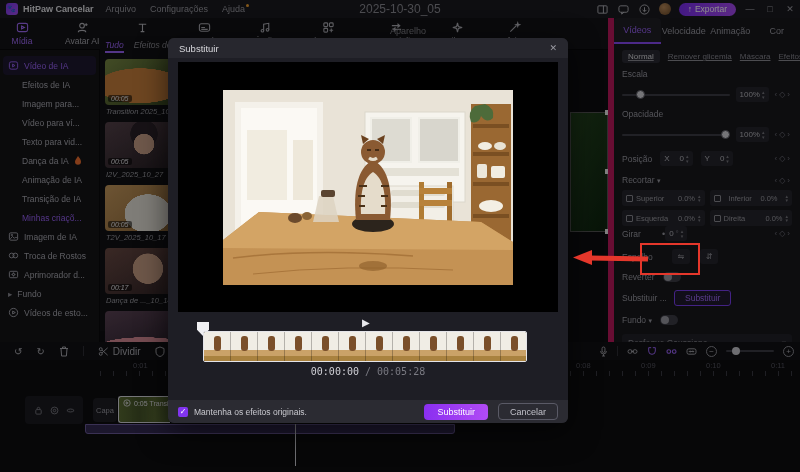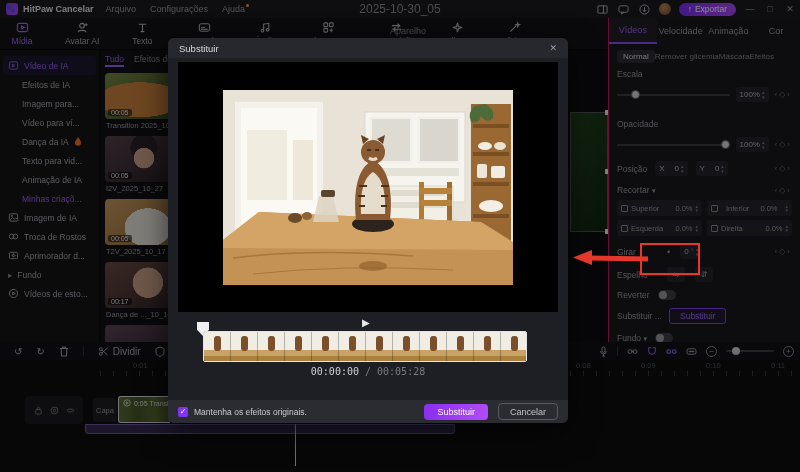--- a/index.html
+++ b/index.html
@@ -30,43 +30,43 @@
 
   
   #sidebar { left:0; top:50px; width:100px; height:295px; background:#141417; border-right:1px solid #0a0a0c; padding-top:6px; }
   .sb-item { display:flex; align-items:center; gap:5px; height:19px; padding-left:8px; color:#a9a9b1; font-size:8.5px; white-space:nowrap; overflow:hidden; }
   .sb-item.sub { padding-left:22px; }
   .sb-item.sel { color:#9a63f7; background:#1e1930; border-radius:4px; margin:0 3px; padding-left:5px; }
   .sb-item.active-sub { color:#9a63f7; }
   .sb-item svg { flex:none; }
 
   
-  #media { left:100px; top:50px; width:90px; height:295px; background:#111114; padding:4px 5px 0 5px; }
+  #media { left:100px; top:36px; width:90px; height:295px; background:#111114; padding:4px 5px 0 5px;font-style:italic; }
   .media-tabs { display:flex; gap:10px; font-size:8.5px; color:#8a8a92; margin-bottom:6px; }
   .media-tab.sel { color:#9a63f7; border-bottom:2px solid #9a63f7; padding-bottom:1px; }
   .thumb { position:relative; width:78px; height:46px; border-radius:4px; margin-bottom:2px; overflow:hidden; }
   .dur { position:absolute; left:3px; bottom:3px; background:rgba(0,0,0,.55); color:#e2e2e6; font-size:7px; padding:0 3px; border-radius:2px; }
   .thumb-name { font-size:7.5px; color:#9a9aa2; margin:0 0 6px 1px; white-space:nowrap; overflow:hidden; }
   .t1 { background:radial-gradient(ellipse 55% 38% at 45% 58%,#c8803c 0 99%,transparent 100%),linear-gradient(140deg,#7a8a45,#4c5c2c 60%,#394722); }
   .t2 { background:radial-gradient(circle at 50% 48%,#caa189 0 22%,transparent 23%),radial-gradient(circle at 50% 26%,#2a2228 0 26%,transparent 27%),linear-gradient(150deg,#55424a,#241d22); }
   .t3 { background:radial-gradient(ellipse 30% 42% at 55% 62%,#e8e3da 0 99%,transparent 100%),linear-gradient(140deg,#c79a5e,#8a6436); }
   .t4 { background:radial-gradient(circle at 55% 45%,#c99e85 0 30%,transparent 31%),linear-gradient(150deg,#6a4a44,#2f2326); }
   .t5 { background:radial-gradient(ellipse 55% 18% at 50% 75%,#d88a96 0 99%,transparent 100%),linear-gradient(160deg,#5c4456,#3a2c3a 60%,#241b24); }
 
   
   #aparelho { left:390px; top:26px; color:#8a8a92; font-size:9px; }
   #green-sliver { left:570px; top:112px; width:38px; height:120px; background:linear-gradient(120deg,#23421e,#0e2410); border:1px solid #555; }
   .handle-sq { position:absolute; width:5px; height:5px; background:#e8e8e8; }
 
   
-  #inspector { left:608px; top:18px; width:192px; height:324px; background:#18181d; border-left:1px solid #be185d; }
+  #inspector { left:608px; top:18px; width:192px; height:324px; background:#18181d; border-left:6px solid #be185d; }
   .insp-tabs { display:flex; gap:0; height:26px; align-items:center; }
   .insp-tab { flex:1; text-align:center; color:#9a9aa2; font-size:9px; height:100%; display:flex; align-items:center; justify-content:center; }
   .insp-tab.sel { color:#9a63f7; background:#1f1f26; border-bottom:2px solid #8a4bf7; border-radius:4px 4px 0 0; }
-  .subtabs { display:flex; align-items:center; padding:6px 6px 4px 8px; font-size:8px; color:#8a8a92; white-space:nowrap; }
+  .subtabs { display:flex; align-items:center; gap:8px; padding:6px 6px 4px 8px; font-size:8px; color:#8a8a92; white-space:nowrap;text-decoration:underline; }
   .subtab.sel { background:#2b2b33; color:#d8d8de; padding:2px 6px; border-radius:3px; }
   .row { position:relative; padding:0 8px; }
   .lbl { color:#9a9aa2; font-size:8.5px; }
   .slider { position:relative; height:2px; background:#3c3c45; border-radius:2px; }
   .slider .knob { position:absolute; top:-4px; width:9px; height:9px; border-radius:50%; background:#d5d5da; border:1.5px solid #55555e; }
   .valbox { display:inline-flex; align-items:center; gap:2px; background:#26262d; border-radius:3px; height:15px; padding:0 4px; font-size:8px; color:#b6b6bd; }
   .arrows { display:flex; flex-direction:column; font-size:5px; line-height:4.5px; color:#77777f; }
   .kf { position:absolute; right:6px; top:0; color:#6e6e77; font-size:8px; letter-spacing:2px; }
   .cropfield { display:inline-flex; align-items:center; gap:3px; background:#26262d; border-radius:3px; height:16px; padding:0 4px; font-size:7.5px; color:#9a9aa2; }
   .sq-ic { width:7px; height:7px; border:1px solid #8a8a92; border-radius:1px; }
@@ -238,28 +238,29 @@
     <div class="sb-item sel">
         <svg width="11" height="11" viewBox="0 0 12 12" fill="none" stroke="#9a63f7">
           <rect x="1.5" y="2" width="9" height="8" rx="2"></rect>
           <path d="M5 4.5 L7.5 6 L5 7.5 Z"></path>
         </svg>
         <span>Vídeo de IA</span>
       </div>
     <div class="sb-item sub">Efeitos de IA</div>
     <div class="sb-item sub">Imagem para...</div>
     <div class="sb-item sub">Vídeo para ví...</div>
+    <div class="sb-item sub">Texto para vid...</div>
     <div class="sb-item sub">
         <span>Dança da IA</span>
         <svg width="8" height="9" viewBox="0 0 8 9">
           <path d="M4 0 C5.5 2 7 3.5 7 5.8 A3 3 0 0 1 1 5.8 C1 4.2 2.5 2.5 4 0 Z" fill="#f07030"></path>
         </svg>
       </div>
-    <div class="sb-item sub">Texto para vid...</div>
     <div class="sb-item sub">Animação de IA</div>
+    <div class="sb-item sub">Transição de IA</div>
     <div class="sb-item sub active-sub">Minhas criaçõ...</div>
     <div class="sb-item">
         <svg width="11" height="11" viewBox="0 0 12 12" fill="none" stroke="#a9a9b1">
           <rect x="1.5" y="2" width="9" height="8" rx="1.5"></rect>
           <path d="M2.5 8.5 L5 6 L7 8 L8.5 6.5 L10 8"></path>
           <circle cx="4.2" cy="4.3" r=".8"></circle>
         </svg>
         <span>Imagem de IA</span>
       </div>
     <div class="sb-item">
@@ -345,21 +346,21 @@
       <span class="valbox">
           <span>100%</span>
           <span class="arrows">
             <span>▴</span>
             <span>▾</span>
           </span>
         </span>
       <span style="color:#6e6e77;font-size:8px;letter-spacing:2px;"><span>‹</span><span>◇</span><span>›</span></span>
     </div>
 
-    <div class="row" style="margin-top:17px;"><span class="lbl">Opacidade</span></div>
+    <div class="row" style="margin-top:7px;"><span class="lbl">Opacidade</span></div>
     <div class="row" style="margin-top:8px;display:flex;align-items:center;gap:6px;">
       <div class="slider" style="flex:1;">
           <div class="knob" style="right:0;"></div>
         </div>
       <span class="valbox">
           <span>100%</span>
           <span class="arrows">
             <span>▴</span>
             <span>▾</span>
           </span>
@@ -426,21 +427,21 @@
           <span class="sq-ic"></span>
           <span>Direita</span>
           <span style="margin-left:auto;">0.0%</span>
           <span class="arrows">
             <span>▴</span>
             <span>▾</span>
           </span>
         </span>
     </div>
 
-    <div class="row" style="margin-top:8px;display:flex;align-items:center;gap:10px;">
+    <div class="row" style="display:flex;align-items:center;gap:0;">
       <span class="lbl" style="width:40px;">Girar</span>
       <span style="color:#9a9aa2;">•</span>
       <span class="valbox">
           <span>0</span>
           <span style="color:#77777f;">°</span>
           <span class="arrows">
             <span>▴</span>
             <span>▾</span>
           </span>
         </span>

